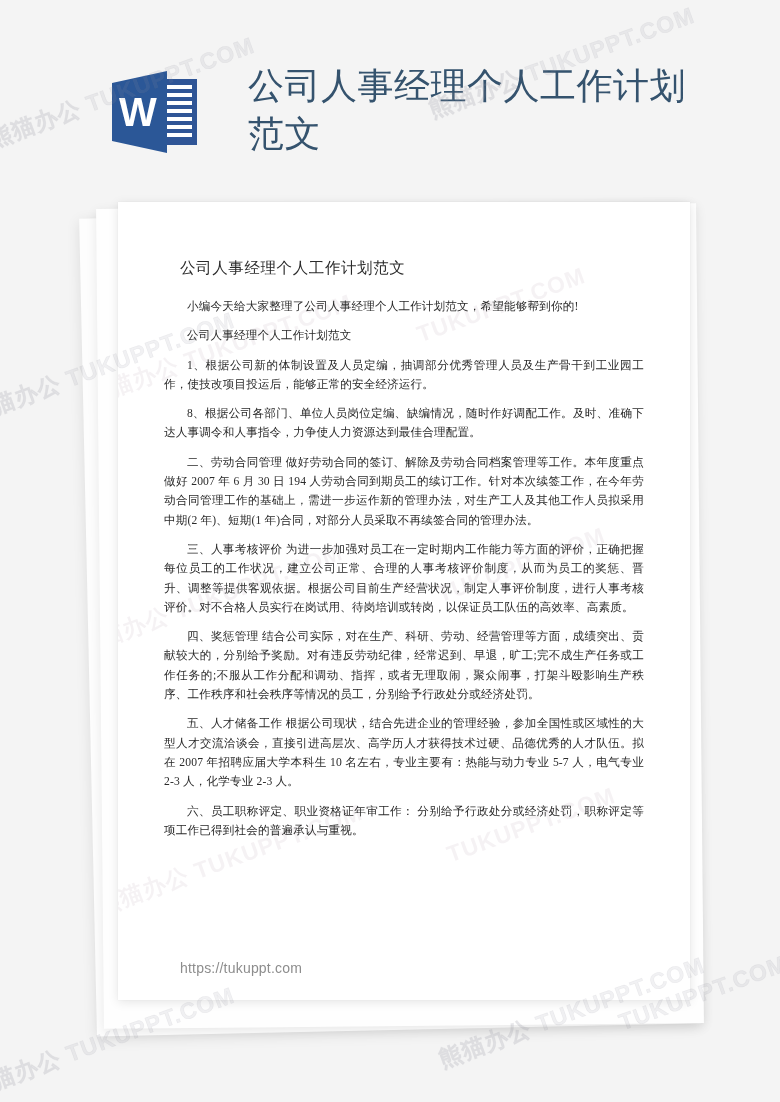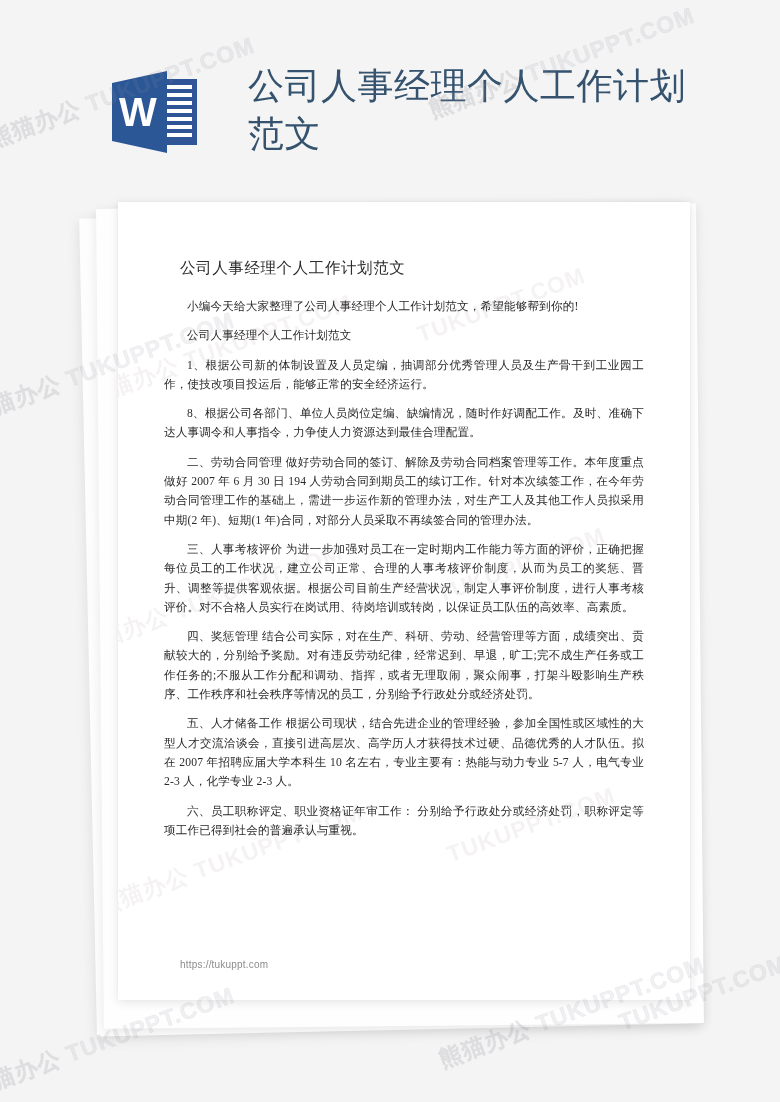--- a/index.html
+++ b/index.html
@@ -127,23 +127,23 @@
     line-height: 19.3px;
     color: #2a2a2a;
     margin: 0 0 10px 0;
     text-align: justify;
     text-indent: 23px;
     letter-spacing: 0.15px;
   }
   .doc-footer {
     position: absolute;
     left: 62px;
-    bottom: 30px;
+    bottom: 24px;
     font-family: "Liberation Sans", sans-serif;
-    font-size: 10px;
+    font-size: 14px;
     color: #8d8d8d;
     letter-spacing: 0.2px;
   }
 
   
   .page-wm {
     position: absolute;
     inset: 0;
     pointer-events: none;
     z-index: 1;

